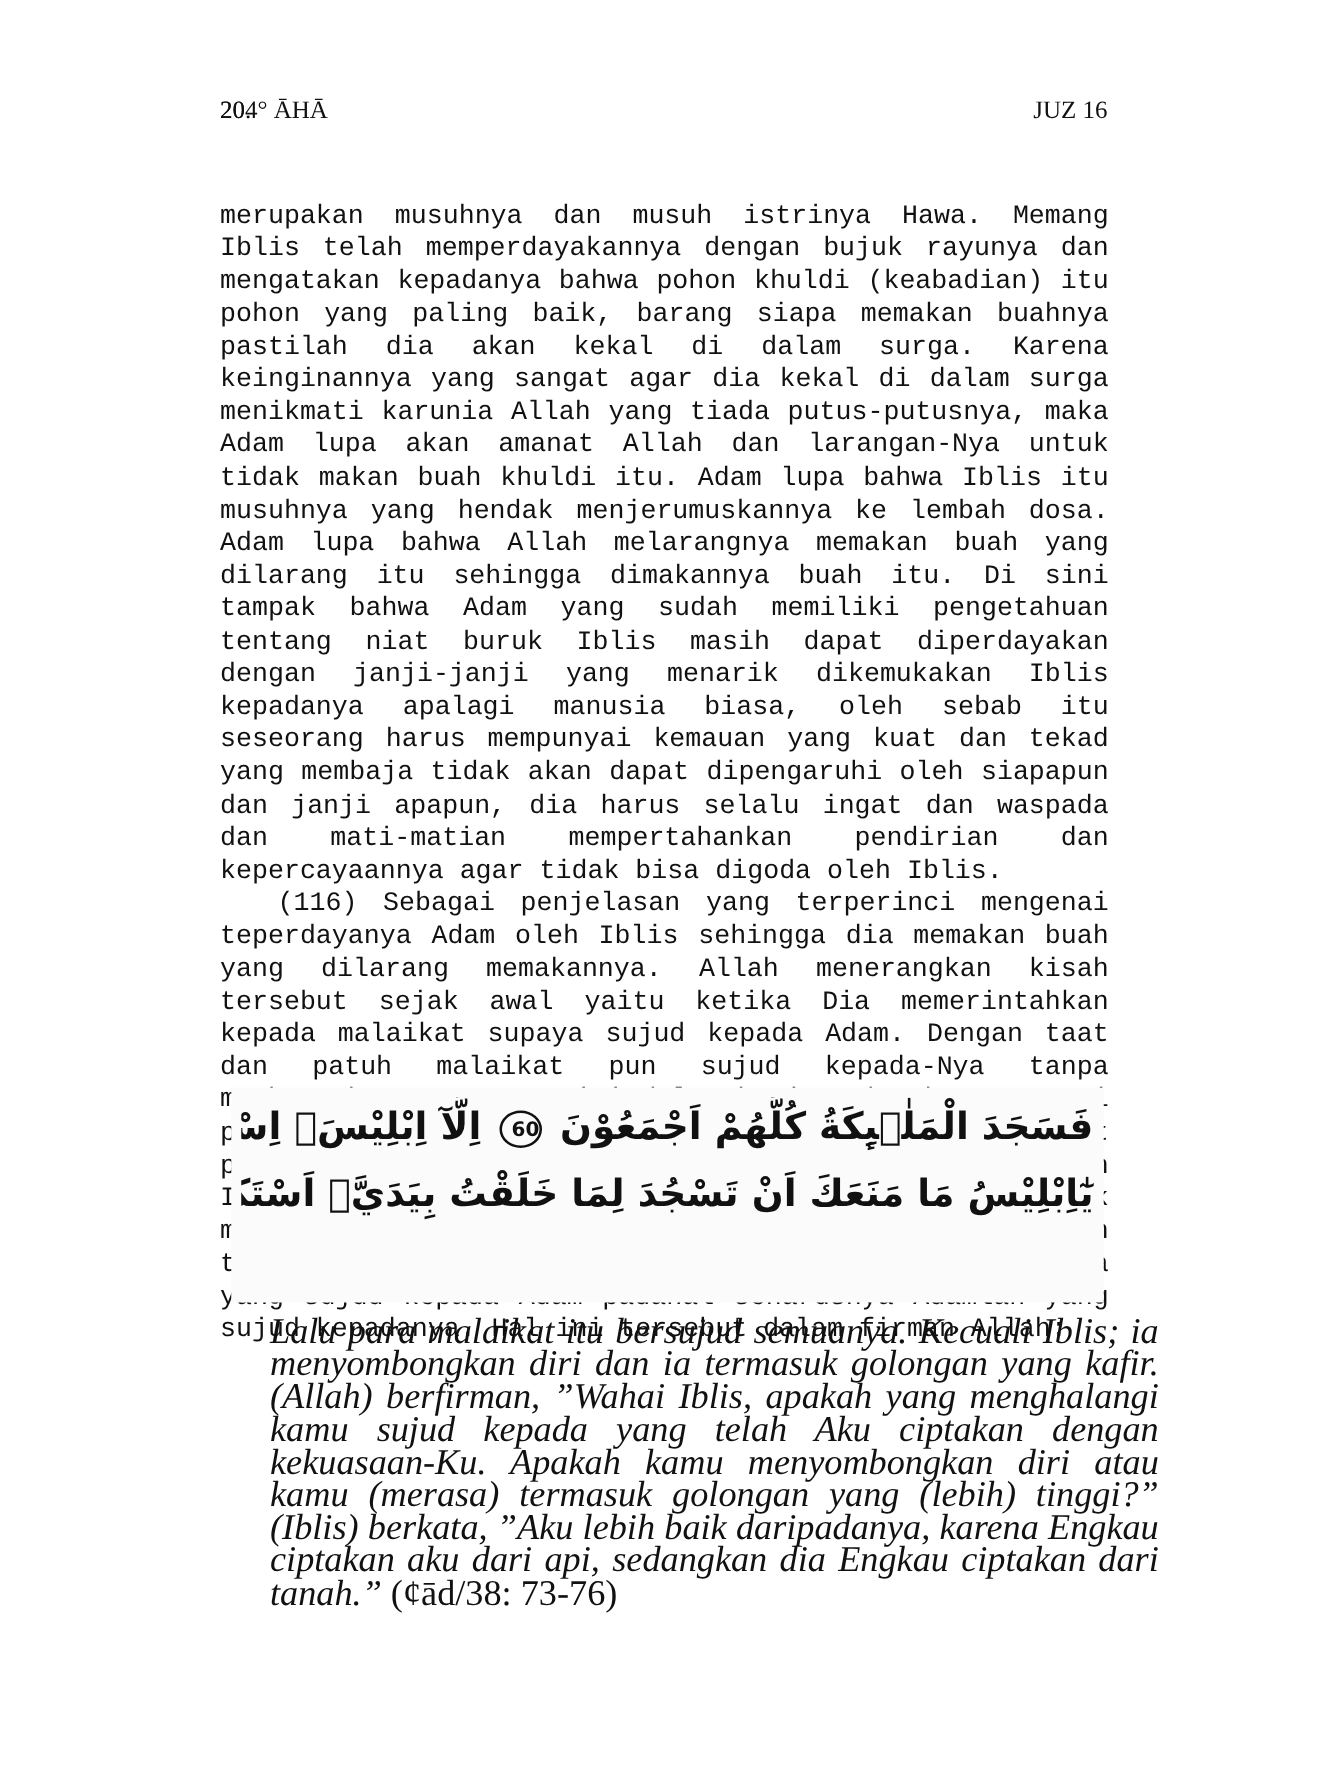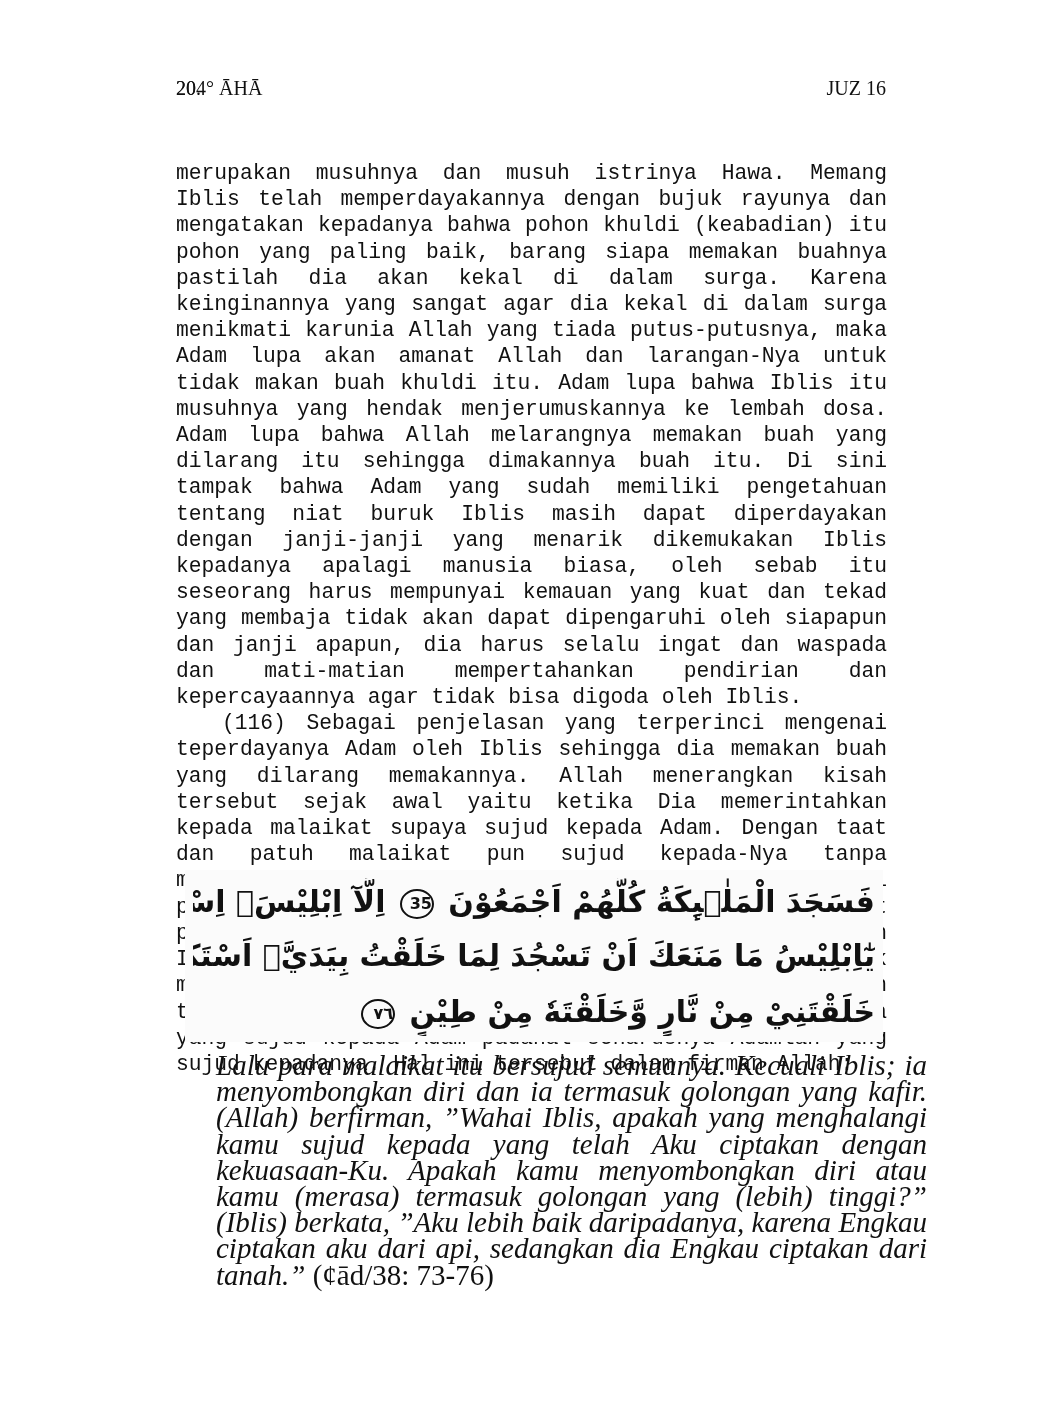--- a/index.html
+++ b/index.html
@@ -109,32 +109,28 @@
 </div>
 
 <div class="body-text">
   <p>merupakan musuhnya dan musuh istrinya Hawa. Memang Iblis telah memperdayakannya dengan bujuk rayunya dan mengatakan kepadanya bahwa pohon khuldi (keabadian) itu pohon yang paling baik, barang siapa memakan buahnya pastilah dia akan kekal di dalam surga. Karena keinginannya yang sangat agar dia kekal di dalam surga menikmati karunia Allah yang tiada putus-putusnya, maka Adam lupa akan amanat Allah dan larangan-Nya untuk tidak makan buah khuldi itu. Adam lupa bahwa Iblis itu musuhnya yang hendak menjerumuskannya ke lembah dosa. Adam lupa bahwa Allah melarangnya memakan buah yang dilarang itu sehingga dimakannya buah itu. Di sini tampak bahwa Adam yang sudah memiliki pengetahuan tentang niat buruk Iblis masih dapat diperdayakan dengan janji-janji yang menarik dikemukakan Iblis kepadanya apalagi manusia biasa, oleh sebab itu seseorang harus mempunyai kemauan yang kuat dan tekad yang membaja tidak akan dapat dipengaruhi oleh siapapun dan janji apapun, dia harus selalu ingat dan waspada dan mati-matian mempertahankan pendirian dan kepercayaannya agar tidak bisa digoda oleh Iblis.</p>
   <p class="para-indent">(116) Sebagai penjelasan yang terperinci mengenai teperdayanya Adam oleh Iblis sehingga dia memakan buah yang dilarang memakannya. Allah menerangkan kisah tersebut sejak awal yaitu ketika Dia memerintahkan kepada malaikat supaya sujud kepada Adam. Dengan taat dan patuh malaikat pun sujud kepada-Nya tanpa membantah, tanpa rasa iri dalam hati, tak ada mempunyai perasaan sombong dan takabur tidak ada enggan sedikit pun melaksanakan perintah Tuhannya. Berlainan dengan Iblis yang sombong dan takabur, dia enggan dan tidak mau sujud kepada Adam karena menganggap dirinya lebih tinggi dan lebih mulia dari Adam. Mengapa mesti dia yang sujud kepada Adam padahal seharusnya Adamlah yang sujud kepadanya. Hal ini tersebut dalam firman Allah:</p>
 </div>
 
 <div class="arabic-block">
   <div class="arabic-line l1">
     <span>فَسَجَدَ الْمَلٰۤىِٕكَةُ كُلُّهُمْ اَجْمَعُوْنَ</span>
-    <span class="ayah-marker">35</span>
+    <span class="ayah-marker">60</span>
     <span>اِلَّآ اِبْلِيْسَۗ اِسْتَكْبَرَ وَكَانَ مِنَ الْكٰفِرِيْنَ</span>
     
     
   </div>
   <div class="arabic-line l2">
     <span>يٰٓاِبْلِيْسُ مَا مَنَعَكَ اَنْ تَسْجُدَ لِمَا خَلَقْتُ بِيَدَيَّۗ اَسْتَكْبَرْتَ اَمْ كُنْتَ مِنَ الْعَالِيْنَ</span>
     
     
   </div>
-  <div class="arabic-line l3">
-    <span>خَلَقْتَنِيْ مِنْ نَّارٍ وَّخَلَقْتَهٗ مِنْ طِيْنٍ</span>
-    <span class="ayah-marker">٧٦</span>
-  </div>
 </div>
 
 <div class="translation-text">
   <span>Lalu para malaikat itu bersujud semuanya. Kecuali Iblis; ia menyombongkan diri dan ia termasuk golongan yang kafir. (Allah) berfirman, ”Wahai Iblis, apakah yang menghalangi kamu sujud kepada yang telah Aku ciptakan dengan kekuasaan-Ku. Apakah kamu menyombongkan diri atau kamu (merasa) termasuk golongan yang (lebih) tinggi?” (Iblis) berkata, ”Aku lebih baik daripadanya, karena Engkau ciptakan aku dari api, sedangkan dia Engkau ciptakan dari tanah.”</span>
   <span class="citation">(¢ād/38: 73-76)</span>
 </div>
 
 </body></html>

